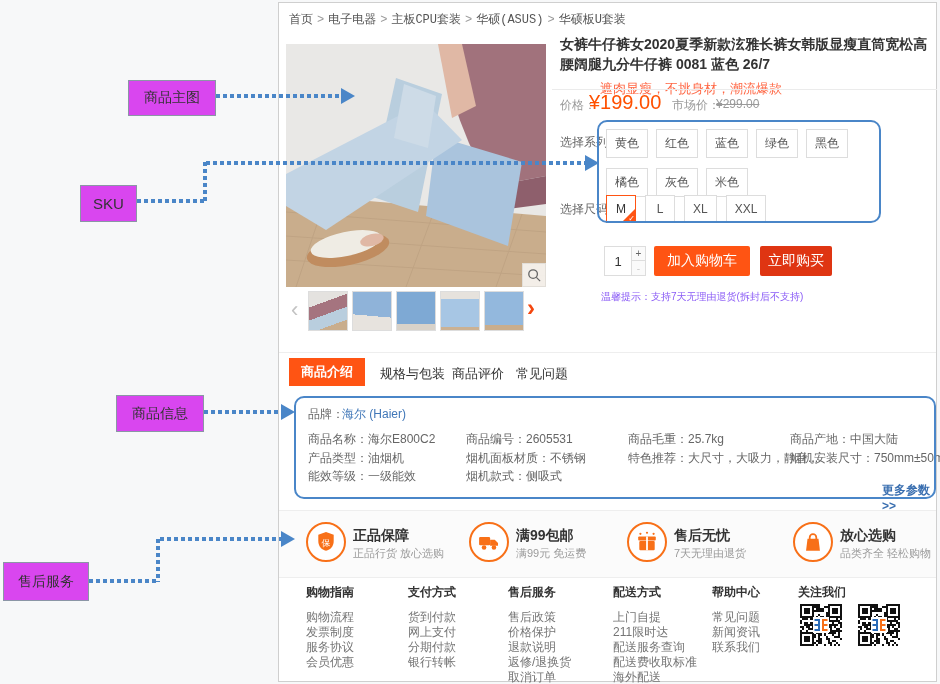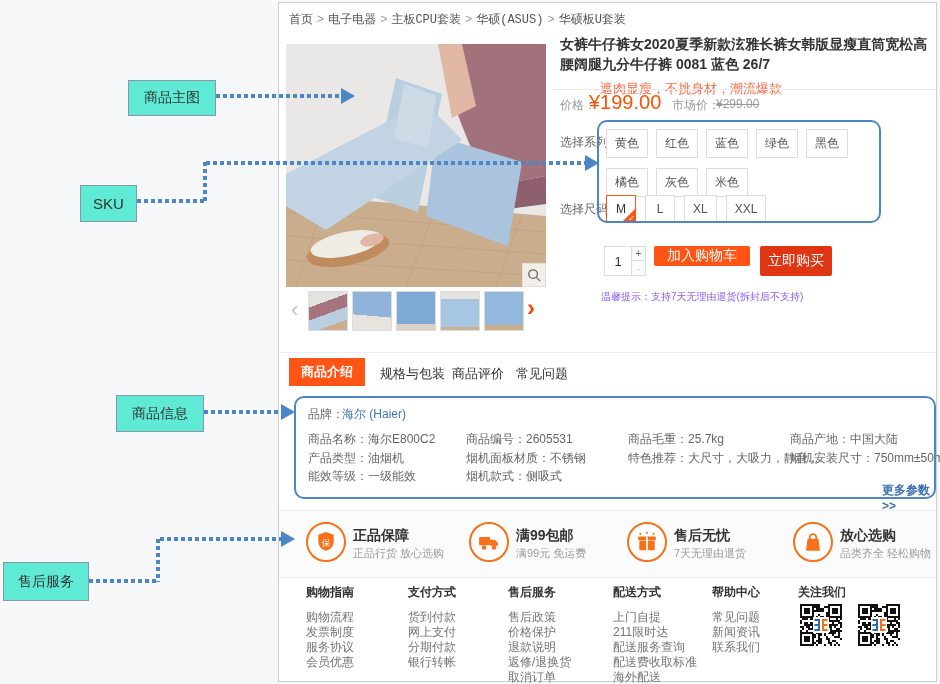--- a/index.html
+++ b/index.html
@@ -38,21 +38,21 @@
   .opt { display:inline-block; padding:5px 8px; border:1px solid #ddd; background:#fff; font-size:12px; color:#555; margin:0 8px 10px 0; cursor:pointer; }
   #size-list { left:606px; top:195px; display:flex; z-index:3; }
   .size-opt { min-width:30px; text-align:center; padding:6px 8px; border:1px solid #ddd; background:#fff; font-size:12px; color:#555; margin-right:9px; cursor:pointer; position:relative; }
   .size-opt.selected { border-color:#ff5413; color:#333; }
   .size-opt.selected::after { content:""; position:absolute; right:0; bottom:0; border-style:solid; border-width:0 0 13px 13px; border-color:transparent transparent #ff5413 transparent; }
   .size-opt.selected::before { content:"✓"; position:absolute; right:0; bottom:-1px; color:#fff; font-size:8px; z-index:1; }
   
   #qty-input { left:604px; top:246px; width:28px; height:30px; border:1px solid #ddd; text-align:center; font-size:13px; color:#333; background:#fff; z-index:3; font-family:inherit; }
   #qty-up { left:631px; top:246px; width:15px; height:15px; border:1px solid #ddd; background:#fafafa; font-size:10px; color:#666; display:flex; align-items:center; justify-content:center; z-index:3; cursor:pointer; }
   #qty-down { left:631px; top:260px; width:15px; height:16px; border:1px solid #ddd; background:#fafafa; font-size:10px; color:#ccc; display:flex; align-items:center; justify-content:center; z-index:3; cursor:pointer; }
-  #add-cart { left:654px; top:246px; width:96px; height:20px; background:#ff5413; color:#fff; font-size:14px; border:none; border-radius:2px; cursor:pointer; z-index:3; font-family:inherit; }
+  #add-cart { left:654px; top:246px; width:96px; height:30px; background:#ff5413; color:#fff; font-size:14px; border:none; border-radius:2px; cursor:pointer; z-index:3; font-family:inherit; }
   #buy-now { left:760px; top:246px; width:72px; height:30px; background:#df3512; color:#fff; font-size:14px; border:none; border-radius:2px; cursor:pointer; z-index:3; font-family:inherit; }
   #tip { left:601px; top:290px; font-size:10px; color:#8b5cf6; z-index:3; }
   
   #tabbar { left:279px; top:352px; width:657px; height:40px; border-top:1px solid:#eee; border-top:1px solid #eee; z-index:3; }
   #tab-active { left:289px; top:358px; width:76px; height:28px; background:#ff5413; color:#fff; font-size:13px; font-weight:bold; display:flex; align-items:center; justify-content:center; cursor:pointer; z-index:4; }
   .tab-plain { position:absolute; top:365px; font-size:13px; color:#333; cursor:pointer; z-index:4; }
   #tab-2 { left:380px; } #tab-3 { left:452px; } #tab-4 { left:516px; }
   
   #brand-label { left:308px; top:406px; font-size:12px; color:#666; z-index:3; }
   #brand { left:342px; top:406px; font-size:12px; color:#4077b8; cursor:pointer; z-index:3; }
@@ -63,21 +63,21 @@
   .svc-icon { position:absolute; top:522px; width:40px; height:40px; border:2px solid #f87018; border-radius:50%; background:#fff; display:flex; align-items:center; justify-content:center; z-index:3; }
   .svc-title { position:absolute; top:527px; font-size:14px; font-weight:bold; color:#333; z-index:3; }
   .svc-desc { position:absolute; top:546px; font-size:11px; color:#9b9b9b; z-index:3; }
   
   .fcol { position:absolute; top:584px; z-index:3; }
   .fhead { font-size:12px; font-weight:bold; color:#333; margin-bottom:9px;font-family:Liberation Mono, monospace; }
   .flink { display:block; font-size:12px; color:#757575; line-height:15px; cursor:pointer; text-decoration:none; }
   .qr { position:absolute; top:602px; width:46px; height:46px; background:#fff; display:flex; align-items:center; justify-content:center; z-index:3; }
   #qr1 { left:798px; } #qr2 { left:856px; }
   
-  .ann-box { position:absolute; background:#5eead4; border:1px solid #8b96a6; display:flex; align-items:center; justify-content:center; font-size:14px; color:#333; z-index:40; }
+  .ann-box { position:absolute; background:#d946ef; border:1px solid #8b96a6; display:flex; align-items:center; justify-content:center; font-size:14px; color:#333; z-index:40; }
   #ann-main { left:128px; top:80px; width:88px; height:36px; }
   #ann-sku { left:80px; top:185px; width:57px; height:37px; font-size:15px; }
   #ann-info { left:116px; top:395px; width:88px; height:37px; }
   #ann-service { left:3px; top:562px; width:86px; height:39px; }
   .dh { position:absolute; height:4px; background:repeating-linear-gradient(90deg,#4a86c8 0 4px,transparent 4px 7px); z-index:39; }
   .dv { position:absolute; width:4px; background:repeating-linear-gradient(180deg,#4a86c8 0 4px,transparent 4px 7px); z-index:39; }
   .ahead { position:absolute; width:0; height:0; border-top:8px solid transparent; border-bottom:8px solid transparent; border-left:14px solid #4a86c8; z-index:39; }
   #a1-h { left:216px; top:94px; width:126px; } #a1-head { left:341px; top:88px; }
   #a2-h1 { left:137px; top:199px; width:68px; }
   #a2-v { left:203px; top:162px; height:40px; }

